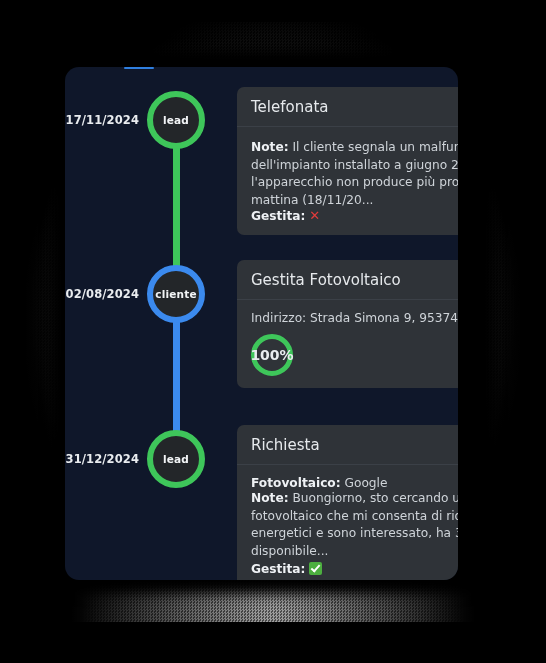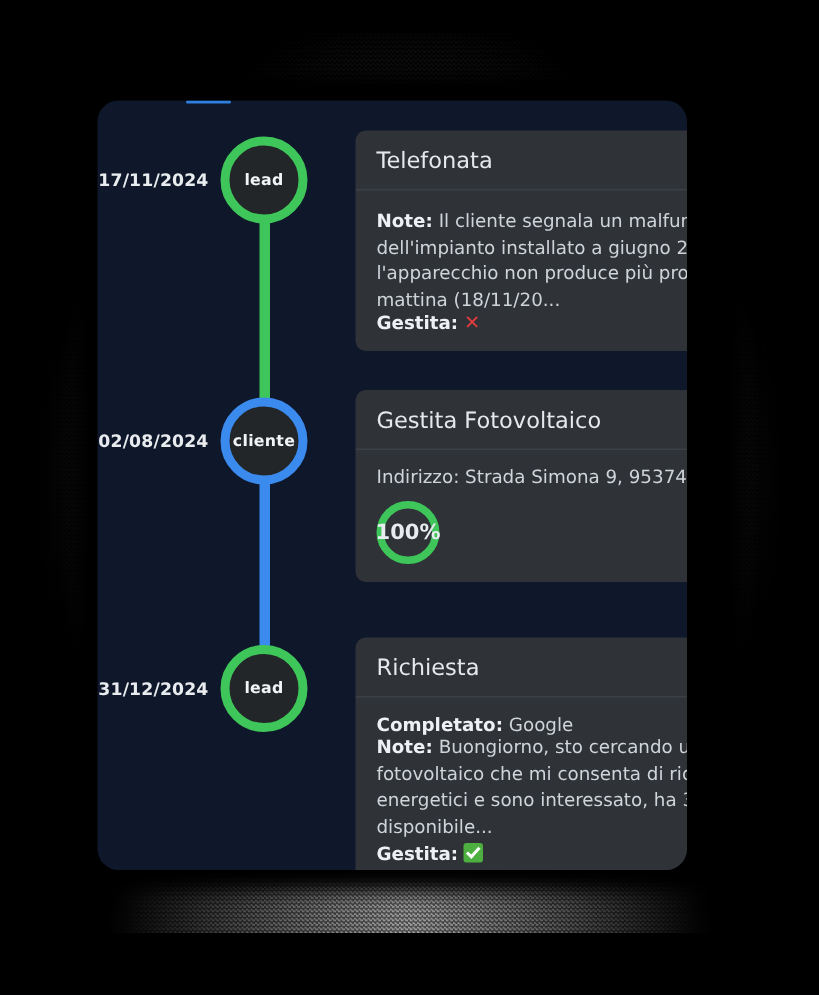--- a/index.html
+++ b/index.html
@@ -272,20 +272,20 @@
           <span class="ring-label">100%</span>
         </div>
       </div>
     </div>
 
     <div class="card" style="top:358px;">
       <div class="card-header">
         <div class="card-title">Richiesta</div>
       </div>
       <div class="card-body">
-        <div class="line"><b>Completato:</b> <span>Google</span></div>
+        <div class="line"><b>Fotovoltaico:</b> <span>Google</span></div>
         <div class="para"><b>Note:</b> <span>Buongiorno, sto cercando un sistema fotovoltaico che mi consenta di ridurre i costi energetici e sono interessato, ha 30mq di superficie disponibile...</span></div>
         <div class="line"><b>Gestita:</b> <span class="icon-check"></span></div>
       </div>
     </div>
 
   </div>
 </div>
 
 </body></html>

